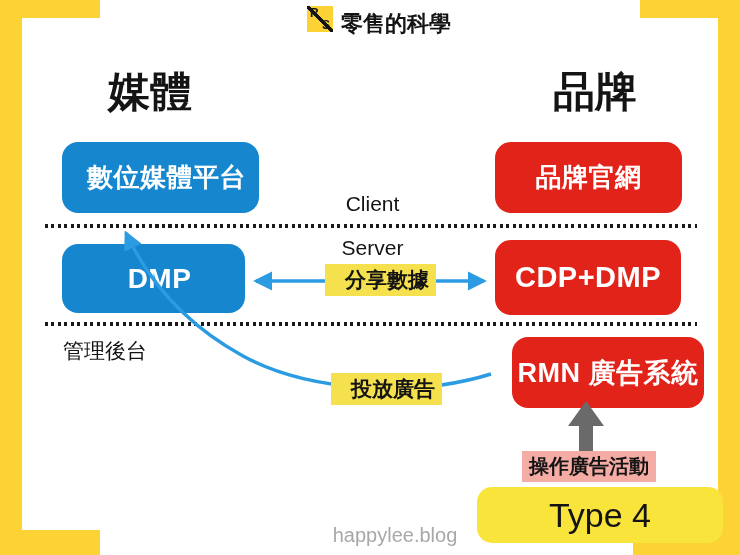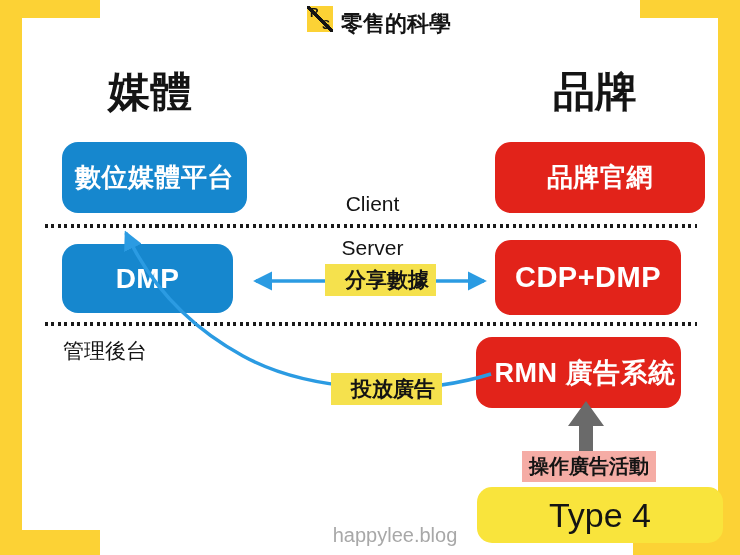--- a/index.html
+++ b/index.html
@@ -17,27 +17,27 @@
   .logo .r{position:absolute;left:3px;top:0px;font-size:12px;font-weight:700;color:#141414;}
   .logo .s{position:absolute;right:3px;bottom:0px;font-size:12px;font-weight:700;color:#141414;}
   .brand-name{position:absolute;left:341px;top:9px;font-size:22px;font-weight:700;color:#141414;z-index:5;}
 
   .col-header{position:absolute;width:200px;text-align:center;font-size:42px;font-weight:700;color:#141414;z-index:2;}
   .col-header.media{left:50px;top:64px;}
   .col-header.brand{left:495px;top:64px;}
 
   .node{position:absolute;border-radius:16px;display:flex;align-items:center;justify-content:center;
         color:#ffffff;font-weight:600;z-index:2;letter-spacing:0.5px;}
-  .node.blue{background:var(--blue,#1687CE);}
+  .node.blue{background:var(--blue,#1687CE);padding-left:12px;}
   .node.red{background:var(--red,#E2231A);}
   .n-media-platform{left:62px;top:142px;width:185px;height:71px;font-size:26px;}
-  .n-brand-site{left:495px;top:142px;width:210px;height:71px;font-size:26px;}
+  .n-brand-site{left:495px;top:142px;width:187px;height:71px;font-size:26px;}
   .n-dmp{left:62px;top:244px;width:171px;height:69px;font-size:28px;}
   .n-cdp-dmp{left:495px;top:240px;width:186px;height:75px;font-size:29px;}
-  .n-rmn{left:476px;top:337px;width:192px;height:71px;font-size:27px;padding-left:13px;}
+  .n-rmn{left:512px;top:337px;width:192px;height:71px;font-size:27px;}
 
   .dotted{position:absolute;height:4px;z-index:1;
           background-image:repeating-linear-gradient(to right,#1a1a1a 0 3px,transparent 3px 6.5px);}
   .dotted.d1{left:45px;top:224px;width:652px;}
   .dotted.d2{left:45px;top:322px;width:652px;}
 
   .layer-label{position:absolute;color:#141414;z-index:2;}
   .l-client{left:300px;top:192px;width:145px;text-align:center;font-size:21px;}
   .l-server{left:300px;top:236px;width:145px;text-align:center;font-size:21px;}
   .l-admin{left:63px;top:337px;font-size:21px;font-weight:500;}

